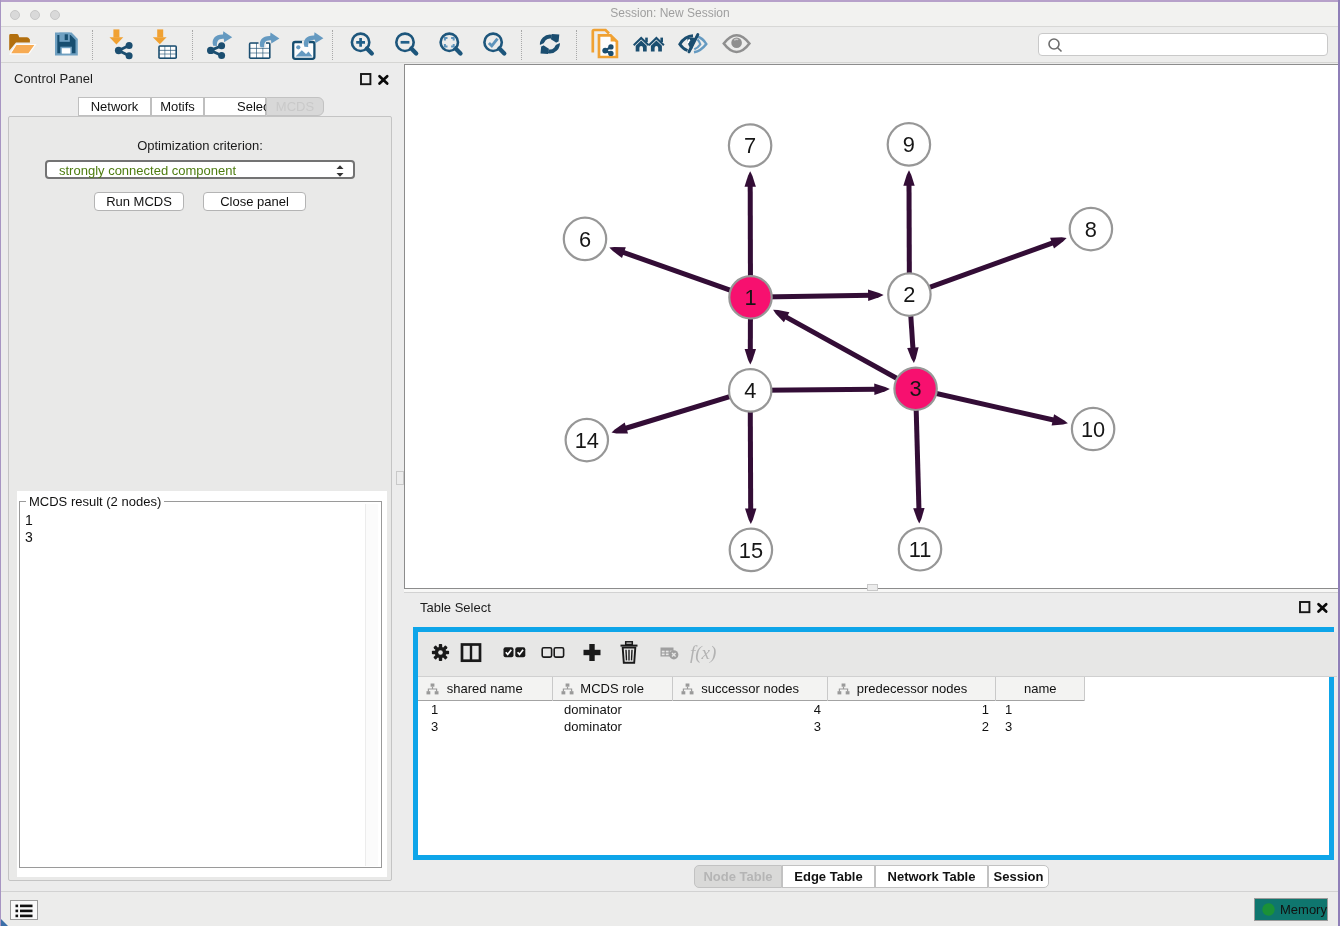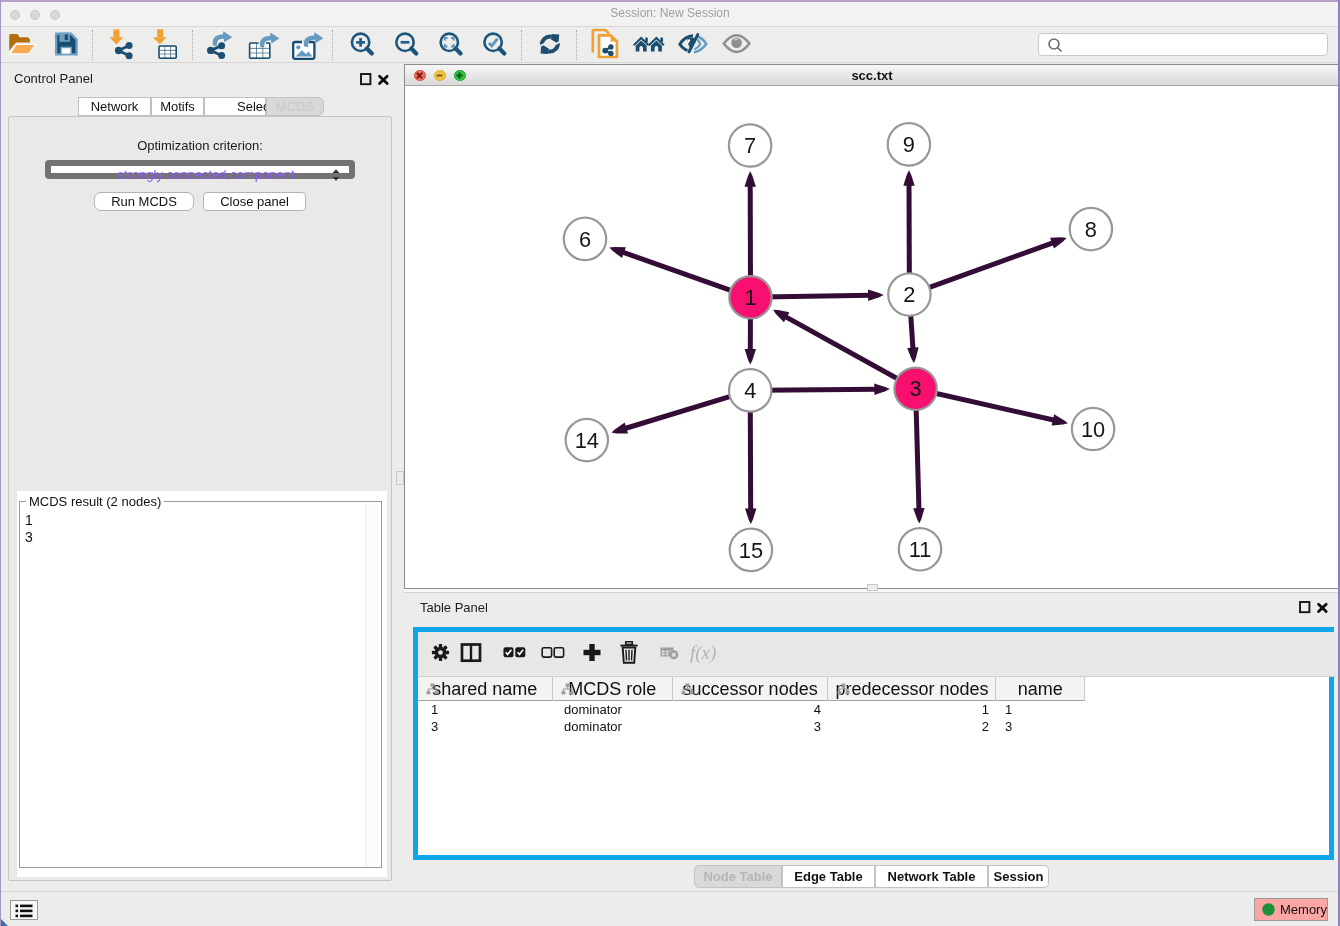--- a/index.html
+++ b/index.html
@@ -21,21 +21,21 @@
 .sep { position:absolute; top:2px; height:30px; width:0; border-left:1px dotted #a9a9a9; }
 #search { position:absolute; left:1037px; top:5px; width:290px; height:23px; background:#fff; border:1px solid #c9c9c9; border-radius:4px; }
 
 
 #cp-title { left:14px; top:71px; font-size:13px; color:#1d1d1d; }
 .winbtns { position:absolute; }
 .tab { position:absolute; top:97px; height:19px; background:#fff; border:1px solid #bfbfbf; font-size:13px; color:#111; text-align:center; line-height:18px; }
 #tab-mcds { background:#d8d8d8; color:#c9c9c9; border-radius:0 6px 6px 0; border-color:#c2c2c2; }
 #cp-box { left:8px; top:116px; width:384px; height:765px; background:#e9e9e8; border:1px solid #c4c4c4; border-radius:2px; }
 #opt-label { left:0px; top:138px; width:400px; text-align:center; font-size:13px; color:#1a1a1a; }
-#cp-select { left:45px; top:160px; width:310px; height:19px; background:#fff; border:6px solid #737373; border-radius:4px; font-size:13px; color:#8b5cf6; line-height:17px; padding-left:12px;text-align:center; }
+#cp-select { left:45px; top:160px; width:310px; height:19px; background:#fff; border:2px solid #737373; border-radius:4px; font-size:13px; color:#4d7c0f; line-height:17px; padding-left:12px; }
 .cp-btn { position:absolute; top:192px; height:19px; background:#fff; border:1px solid #b4b4b4; border-radius:4px; font-size:13px; color:#111; text-align:center; line-height:17px; }
 #cp-white { left:17px; top:491px; width:370px; height:386px; background:#fff; }
 #fs { left:19px; top:501px; width:363px; height:367px; border:1px solid #9a9a9a; }
 #fs-legend { position:absolute; left:6px; top:-8px; background:#fff; padding:0 3px; font-size:13px; color:#111; }
 #fs-scroll { position:absolute; right:3px; top:2px; width:13px; height:362px; background:#fbfbfb; border-left:1px solid #ececec; }
 #fs-text { position:absolute; left:5px; top:10px; font-size:14px; color:#111; line-height:17px; }
 
 
 #vdiv { left:396px; top:471px; width:8px; height:14px; background:#ececec; border:1px solid #c9c9c9; }
 #hdiv { left:867px; top:584px; width:11px; height:7px; background:#ececec; border:1px solid #c9c9c9; z-index:5; }
@@ -44,34 +44,34 @@
 
 #netwin { left:404px; top:64px; width:935px; height:525px; border:1px solid #8c8c8c; border-right:none; background:#fff; }
 #nettitle { position:absolute; left:0; top:0; width:100%; height:21px; background:linear-gradient(#f7f7f7,#d9d9d9); border-bottom:1px solid #a6a6a6; }
 #netname { position:absolute; top:3px; left:0; width:100%; text-align:center; font-size:13px; font-weight:bold; color:#111; }
 .tl2 { position:absolute; top:4.5px; width:11.5px; height:11.5px; border-radius:50%; }
 
 
 #tp-title { left:420px; top:600px; font-size:13px; color:#1d1d1d; }
 #tp-box { left:413px; top:627px; width:921px; height:233px; background:#fff; border:5px solid #0ea5e9; }
 #tp-toolbar { position:absolute; left:0; top:0; width:919px; height:45px; background:#e7e7e6; border-bottom:1px solid #d0d0d0; }
-#tp-header { position:absolute; left:0; top:45px; width:667px; height:24px; background:#f3f3f2; border-bottom:1px solid #a3a3a3; font-size:18px; color:#111; }
+#tp-header { position:absolute; left:0; top:45px; width:667px; height:24px; background:#f3f3f2; border-bottom:1px solid #a3a3a3; font-size:13px; color:#111; }
 .th { position:absolute; top:0; height:24px; border-right:1px solid #c9c9c9; text-align:center; line-height:24px; }
 .hicon { position:absolute; top:6px; }
 .tr { position:absolute; font-size:13px; color:#111; height:17px; line-height:17px; }
 
 
 .btab { position:absolute; top:865px; height:23px; background:#fff; border:1px solid #c2c2c2; font-size:13px; font-weight:bold; color:#111; text-align:center; line-height:22px; }
 #btab-node { background:#d9d9d8; color:#b5b5b5; border-radius:5px 0 0 5px; }
 #btab-motifs { border-radius:0 5px 5px 0; }
 
 
 #statusbar { left:0; top:891px; width:1340px; height:35px; background:#ececeb; border-top:1px solid #d2d2d2; }
 #sb-left { position:absolute; left:10px; top:8px; width:28px; height:20px; background:#f9f9f9; border:1px solid #9a9a9a; }
-#sb-mem { position:absolute; left:1254px; top:6px; width:74px; height:23px; background:#fca5a5; border:1px solid #9a9a9a; font-size:13px; color:#111; }
+#sb-mem { position:absolute; left:1254px; top:6px; width:74px; height:23px; background:#0f766e; border:1px solid #9a9a9a; font-size:13px; color:#111; }
 </style>
 </head>
 <body>
 <div id="app">
   <div class="abs" id="topline"></div>
   <div class="abs" id="titlebar">
     <div class="tl" style="left:8.5px;"></div>
     <div class="tl" style="left:28.5px;"></div>
     <div class="tl" style="left:48.5px;"></div>
     <div id="title">Session: New Session</div>
@@ -196,54 +196,36 @@
   <div class="abs tab" style="left:151px;width:53px;">Motifs</div>
   <div class="abs tab" style="left:204px;width:62px;padding-left:32px;">Select</div>
   <div class="abs tab" id="tab-mcds" style="left:266px;width:58px;">MCDS</div>
   <div class="abs" id="opt-label">Optimization criterion:</div>
   <div class="abs" id="cp-select">strongly connected component
     <svg width="10" height="14" style="position:absolute;right:8px;top:2px" viewBox="0 0 10 14">
         <path d="M1.5 5 L5 1.2 L8.5 5 Z" fill="#333"></path>
         <path d="M1.5 9 L5 12.8 L8.5 9 Z" fill="#333"></path>
       </svg>
   </div>
-  <div class="abs cp-btn" style="left:94px;width:100px;border-radius:7px;">Run MCDS</div>
+  <div class="abs cp-btn" style="left:94px;width:90px;">Run MCDS</div>
   <div class="abs cp-btn" style="left:203px;width:103px;">Close panel</div>
   <div class="abs" id="cp-white"></div>
   <div class="abs" id="fs">
     <div id="fs-legend">MCDS result (2 nodes)</div>
     <div id="fs-scroll"></div>
     <div id="fs-text">1<br>3</div>
   </div>
   <div class="abs" id="vdiv"></div>
   <div class="abs" id="hdiv"></div>
   <div class="abs" id="netbottom"></div>
   <svg class="abs" style="left:0;top:918px;z-index:50" width="8" height="8" viewBox="0 0 8 8">
       <path d="M0 8 L8 8 L0 0 Z" fill="#3a6ea8"></path>
     </svg>
 
   <div class="abs" id="netwin">
-    <div id="nettitle">
-      <div class="tl2" style="left:9px;background:#ee6a63;border:1px solid #dd5248;">
-          <svg width="11" height="11" viewBox="0 0 11 11" style="position:absolute;left:-1px;top:-1px">
-            <path d="M3.4 3.4 L7.6 7.6 M7.6 3.4 L3.4 7.6" stroke="#7c190f" stroke-width="2" stroke-linecap="round"></path>
-          </svg>
-        </div>
-      <div class="tl2" style="left:29px;background:#f1c53f;border:1px solid #dfad37;">
-          <svg width="11" height="11" viewBox="0 0 11 11" style="position:absolute;left:-1px;top:-1px">
-            <line x1="2.6" y1="5.5" x2="8.4" y2="5.5" stroke="#7f621a" stroke-width="2.1"></line>
-          </svg>
-        </div>
-      <div class="tl2" style="left:49px;background:#30c244;border:1px solid #2aa438;">
-          <svg width="11" height="11" viewBox="0 0 11 11" style="position:absolute;left:-1px;top:-1px">
-            <path d="M5.5 2.4 L5.5 8.6 M2.4 5.5 L8.6 5.5" stroke="#0b5e16" stroke-width="2.1"></path>
-          </svg>
-        </div>
-      <div id="netname">scc.txt</div>
-    </div>
     <svg id="graph" width="924" height="502" viewBox="0 0 924 502" style="position:absolute;left:3px;top:22px">
       <line x1="342.5" y1="210.3" x2="342.2" y2="96.8" stroke="#330d36" stroke-width="5"></line>
       <polygon points="342.2,84.3 344.4,88.8 347.9,99.8 336.5,99.8 340.0,88.8" fill="#330d36"></polygon>
       <line x1="342.5" y1="210.3" x2="213.1" y2="164.6" stroke="#330d36" stroke-width="5"></line>
       <polygon points="201.3,160.5 206.3,159.9 217.8,160.3 214.0,171.0 204.8,164.1" fill="#330d36"></polygon>
       <line x1="342.5" y1="210.3" x2="463.1" y2="208.3" stroke="#330d36" stroke-width="5"></line>
       <polygon points="475.6,208.0 471.1,210.3 460.2,214.0 460.0,202.6 471.1,205.9" fill="#330d36"></polygon>
       <line x1="342.5" y1="210.3" x2="342.3" y2="265.1" stroke="#330d36" stroke-width="5"></line>
       <polygon points="342.3,277.6 340.1,273.1 336.6,262.1 348.0,262.1 344.5,273.1" fill="#330d36"></polygon>
       <line x1="501.4" y1="207.6" x2="501.0" y2="95.7" stroke="#330d36" stroke-width="5"></line>
@@ -284,21 +266,21 @@
       <text x="342.1" y="66.1" font-size="21.8" fill="#161616" text-anchor="middle" font-family="Liberation Sans, sans-serif">7</text>
       <text x="682.9" y="149.7" font-size="21.8" fill="#161616" text-anchor="middle" font-family="Liberation Sans, sans-serif">8</text>
       <text x="500.9" y="65.0" font-size="21.8" fill="#161616" text-anchor="middle" font-family="Liberation Sans, sans-serif">9</text>
       <text x="685.1" y="349.6" font-size="21.8" fill="#161616" text-anchor="middle" font-family="Liberation Sans, sans-serif">10</text>
       <text x="512.0" y="469.9" font-size="21.8" fill="#161616" text-anchor="middle" font-family="Liberation Sans, sans-serif">11</text>
       <text x="178.8" y="360.7" font-size="21.8" fill="#161616" text-anchor="middle" font-family="Liberation Sans, sans-serif">14</text>
       <text x="342.9" y="470.5" font-size="21.8" fill="#161616" text-anchor="middle" font-family="Liberation Sans, sans-serif">15</text>
       </svg>
   </div>
 
-  <div class="abs" id="tp-title">Table Panel</div>
+  <div class="abs" id="tp-title">Table Select</div>
   <svg class="winbtns" style="left:1298px;top:601px" width="32" height="13" viewBox="0 0 32 13">
     <rect x="2" y="1" width="9.4" height="10.2" fill="none" stroke="#161616" stroke-width="1.9"></rect>
     <path d="M20.5 3.2 L28.2 10.5 M28.2 3.2 L20.5 10.5" stroke="#0a0a0a" stroke-width="2.7" stroke-linecap="round"></path>
   </svg>
   <div class="abs" id="tp-box">
     <div id="tp-toolbar">
         <svg width="919" height="45" viewBox="414 627 919 45" style="position:absolute;left:0;top:0">
           <circle cx="436.5" cy="647.5" r="5.8" fill="#1a1a1a"></circle>
           <rect x="-1.7" y="-1.9" width="3.4" height="3.8" rx="0.8" transform="translate(443.2 647.5) rotate(90)" fill="#1a1a1a"></rect>
           <rect x="-1.7" y="-1.9" width="3.4" height="3.8" rx="0.8" transform="translate(441.2 652.2) rotate(135)" fill="#1a1a1a"></rect>

